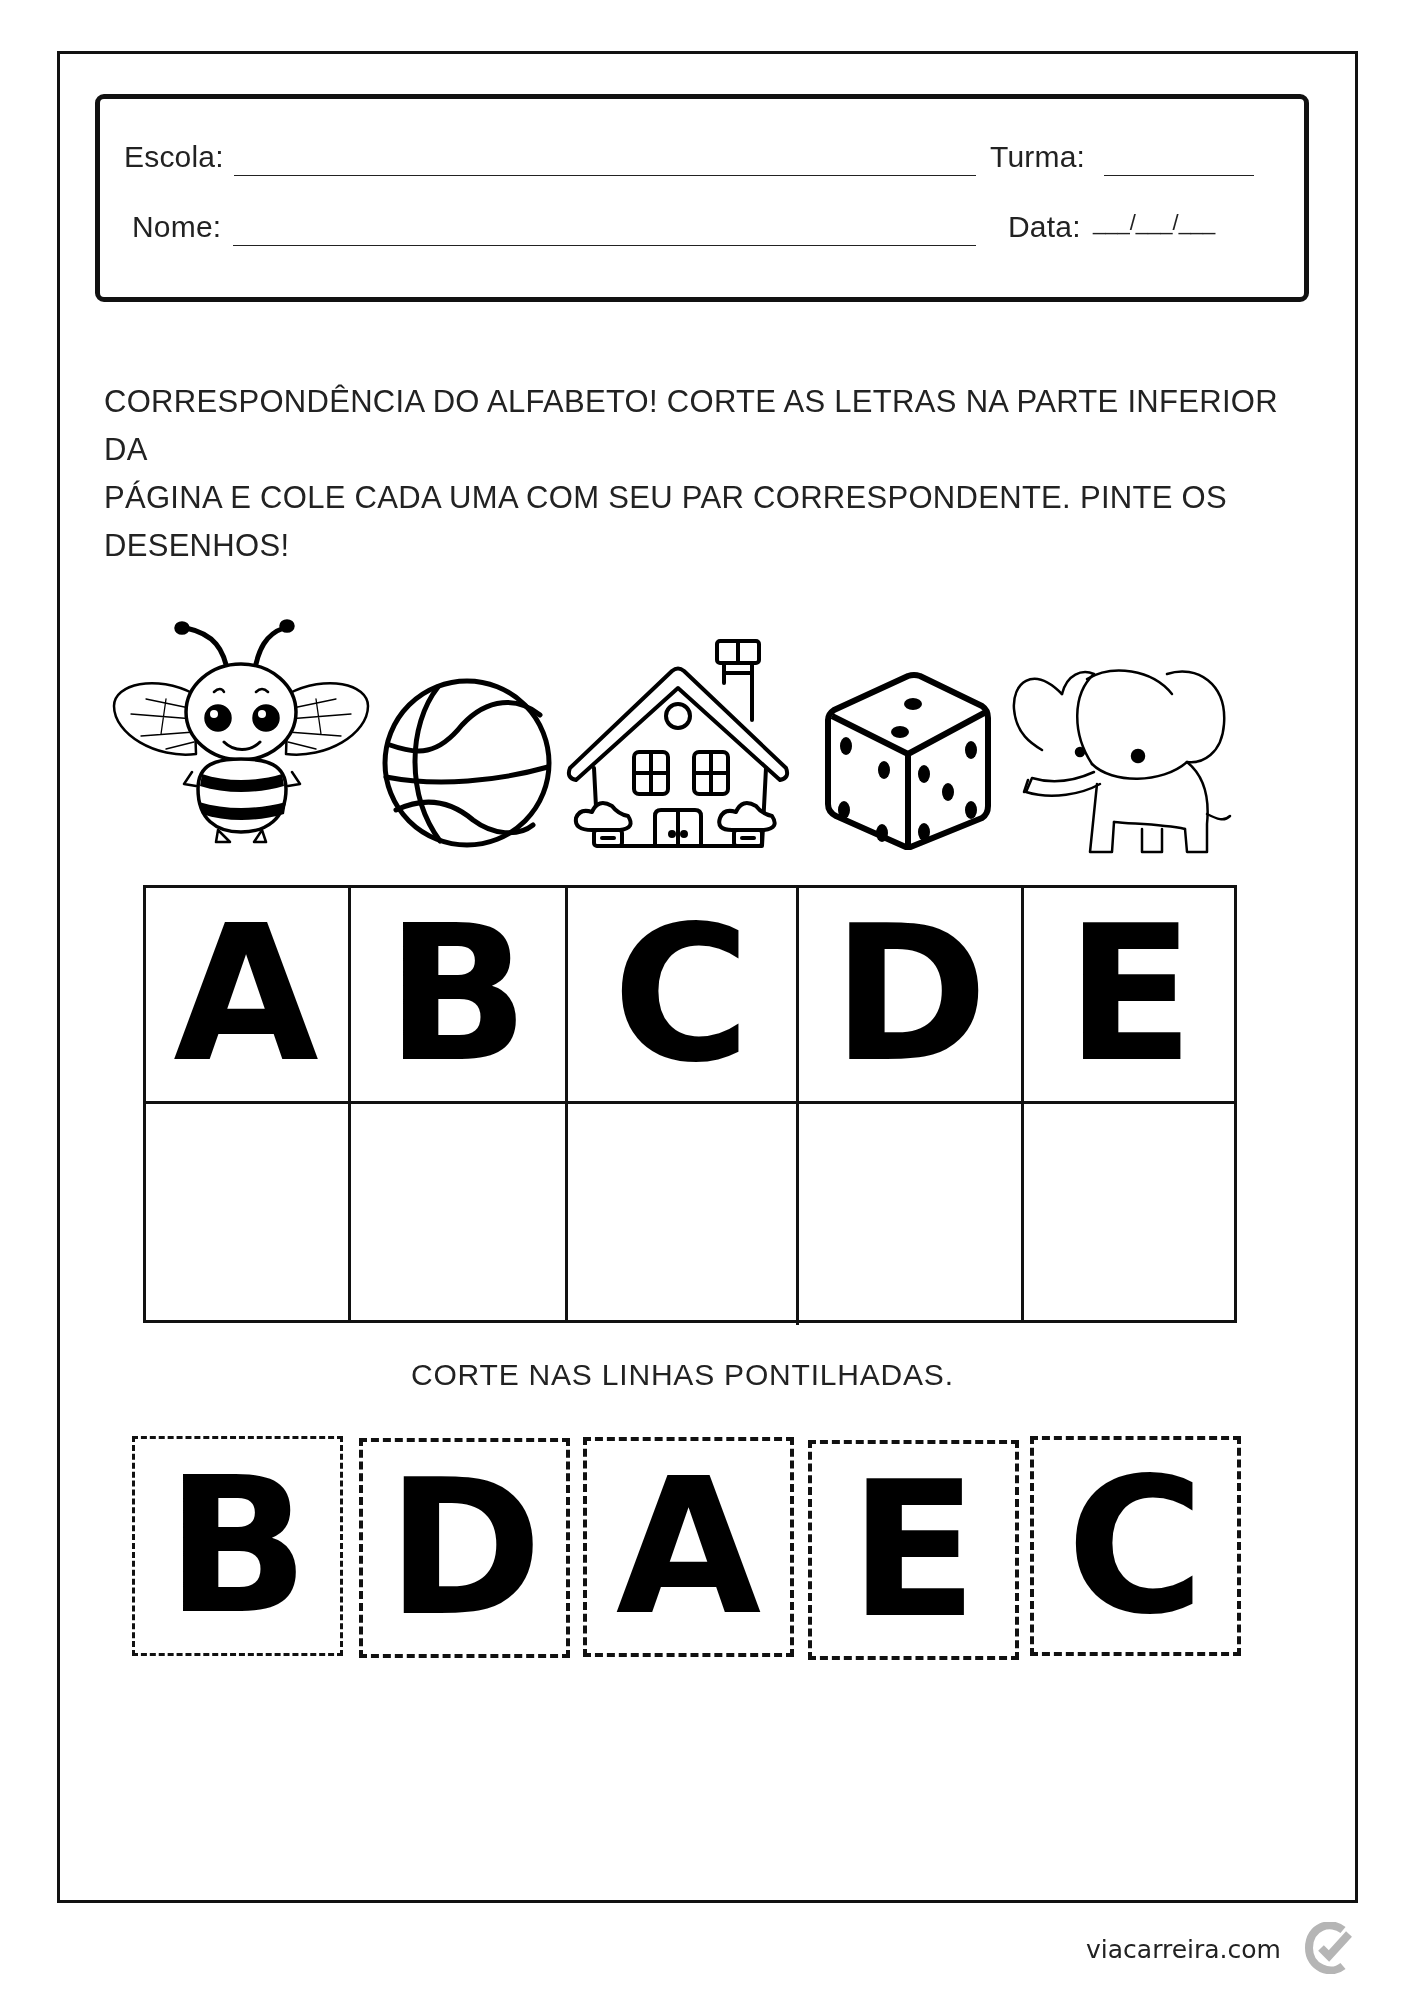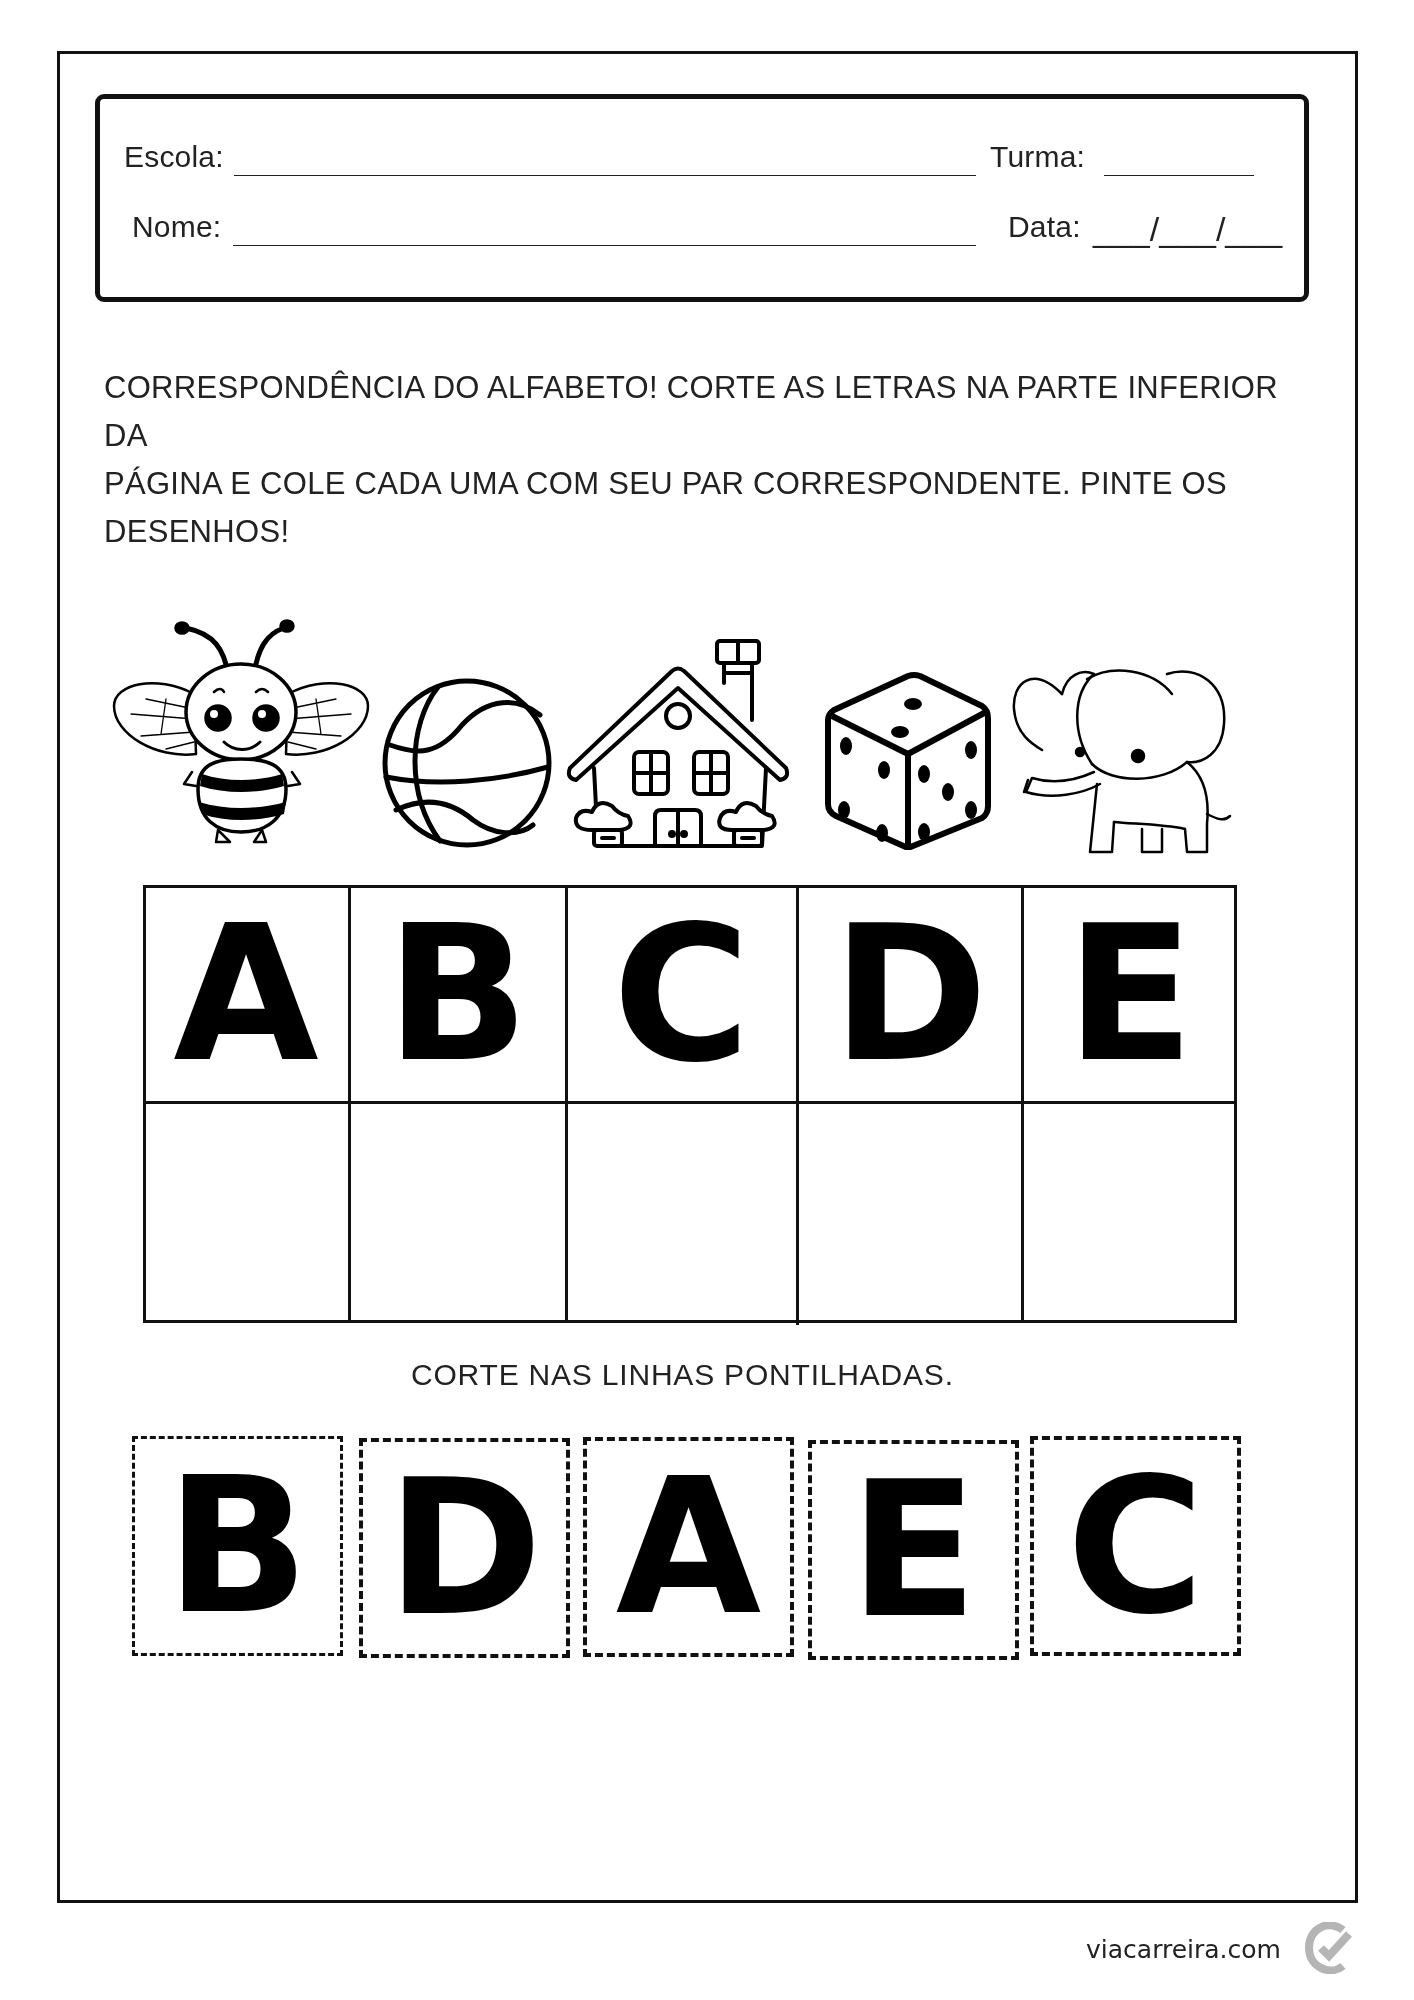--- a/index.html
+++ b/index.html
@@ -3,22 +3,22 @@
 <meta charset="utf-8">
 <style>
   html, body { margin: 0; padding: 0; background: #ffffff; }
   body { width: 1414px; height: 2000px; position: relative; overflow: hidden;
          font-family: "Liberation Sans", "DejaVu Sans", sans-serif; color: #111; }
   .abs { position: absolute; }
   .page-frame { left: 57px; top: 51px; width: 1295px; height: 1846px; border: 3px solid #111; }
   .header-box { left: 95px; top: 94px; width: 1204px; height: 198px; border: 5px solid #111; border-radius: 9px; }
   .hdr-label { font-size: 30px; font-weight: 300; color: #222; white-space: nowrap; letter-spacing: 0.2px; }
   .hdr-line { border-bottom: 1.5px solid #222; height: 0; }
-  .date-part { font-size: 34px; color: #222; font-weight: 300; }
-  .instructions { left: 104px; top: 364px; width: 1210px; font-size: 31px; line-height: 48px;
+  .date-part { font-size: 22px; color: #222; font-weight: 300; }
+  .instructions { left: 104px; top: 378px; width: 1210px; font-size: 31px; line-height: 48px;
                   font-weight: 300; color: #222; letter-spacing: 0.3px; }
   .pic { position: absolute; }
   .grid { left: 143px; top: 885px; width: 1094px; height: 438px; border: 3px solid #111; box-sizing: border-box; }
   .cell { position: absolute; box-sizing: border-box; display: flex; align-items: center; justify-content: center; }
   .big-letter { font-family: "DejaVu Sans", "Liberation Sans", sans-serif; font-weight: bold; font-size: 188px; line-height: 1; color: #000; }
   .vline { position: absolute; width: 3px; background: #111; }
   .hline { position: absolute; height: 3px; background: #111; }
   .cut-note { left: 411px; top: 1358px; font-size: 30px; font-weight: 300; color: #222; letter-spacing: 0.8px; white-space: nowrap; }
   .card { position: absolute; width: 211px; height: 220px; box-sizing: border-box; border: 4px dashed #111;
           display: flex; align-items: center; justify-content: center; }

